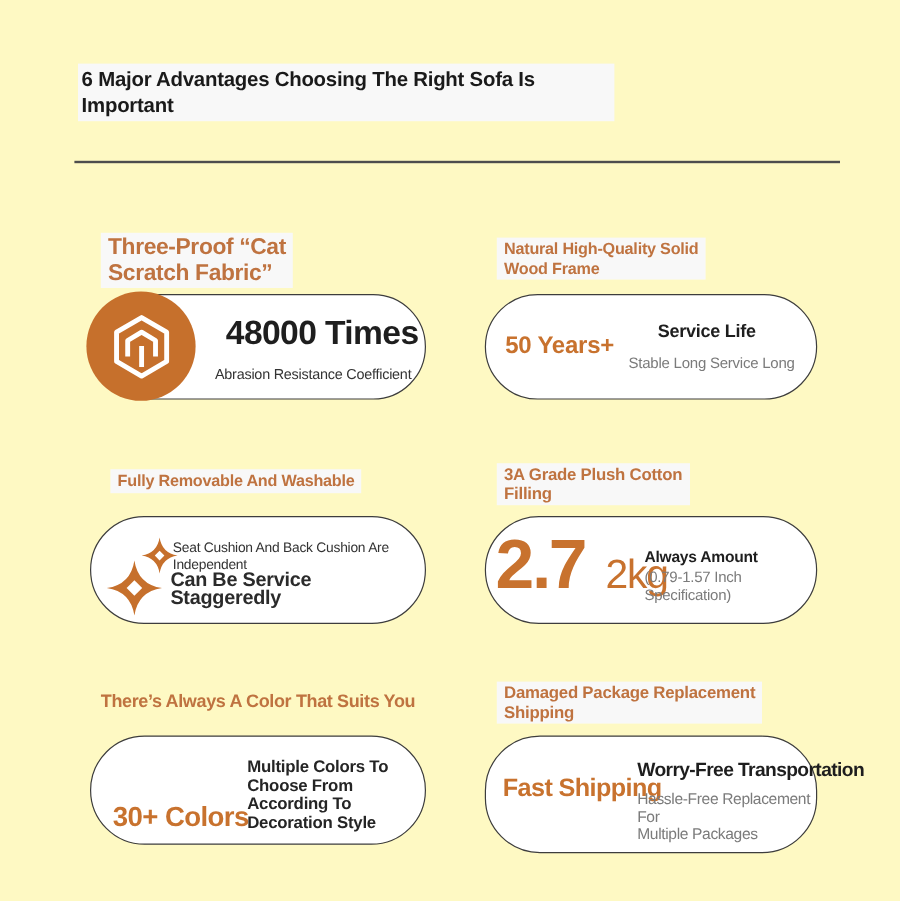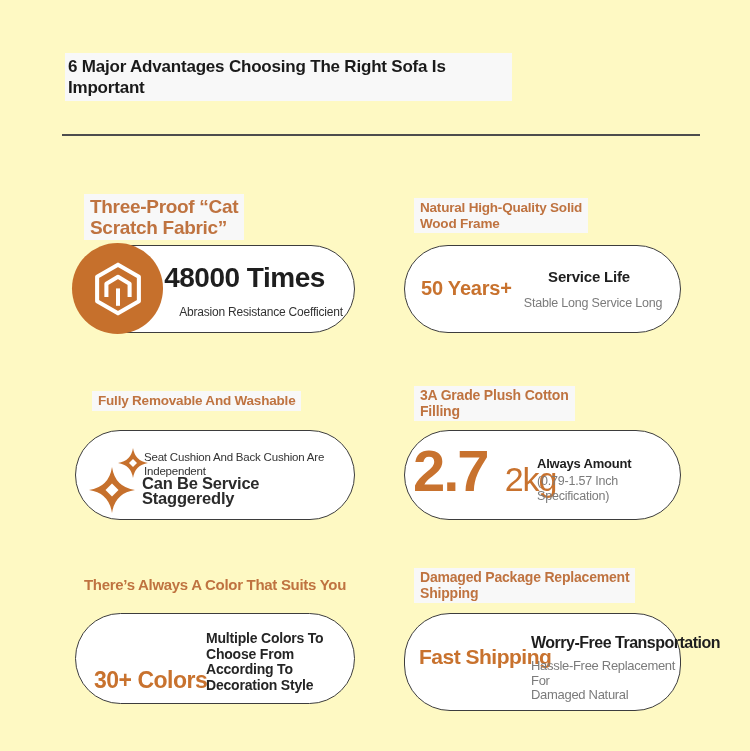--- a/index.html
+++ b/index.html
@@ -36,21 +36,21 @@
   .pill-2{left:404px;top:245px;width:277px;height:88px;}
   .pill-3{left:75px;top:430px;width:280px;height:90px;}
   .pill-4{left:404px;top:430px;width:277px;height:90px;}
   .pill-5{left:75px;top:613px;width:280px;height:91px;}
   .pill-6{left:404px;top:613px;width:277px;height:98px;}
 
   .circle{position:absolute;left:-4px;top:-3px;width:91px;height:91px;background:var(--circle);
           border-radius:50%;display:flex;align-items:center;justify-content:center;}
 
   .abs{position:absolute;}
-  .c1-big{left:76px;top:16px;width:185px;text-align:center;font-size:28px;font-weight:bold;
+  .c1-big{left:100px;top:16px;width:185px;text-align:center;font-size:28px;font-weight:bold;
           color:var(--near-black);letter-spacing:-0.5px;}
   .c1-sub{left:86px;top:59px;width:198px;text-align:center;font-size:12px;color:var(--dark);}
 
   .c2-big{left:16px;top:31px;font-size:20px;font-weight:bold;color:var(--accent);}
   .c2-title{left:124px;top:22px;width:120px;text-align:center;font-size:15px;font-weight:bold;color:var(--near-black);}
   .c2-sub{left:114px;top:50px;width:148px;text-align:center;font-size:12.5px;color:var(--gray);}
 
   .c3-icon{left:10px;top:16px;}
   .c3-small{left:68px;top:20px;font-size:11.5px;line-height:13.5px;color:var(--dark);}
   .c3-small span{display:block;}
@@ -164,17 +164,17 @@
 
   <div class="hd hd-6">
     <span>Damaged Package Replacement</span>
     <span>Shipping</span>
   </div>
   <div class="pill pill-6">
     <div class="abs c6-big">Fast Shipping</div>
     <div class="abs c6-title">Worry-Free Transportation</div>
     <div class="abs c6-sub">
       <span>Hassle-Free Replacement For</span>
-      <span>Damaged Natural</span>
+      <span>Multiple Packages</span>
     </div>
   </div>
 
 </div>
 
 </body></html>

